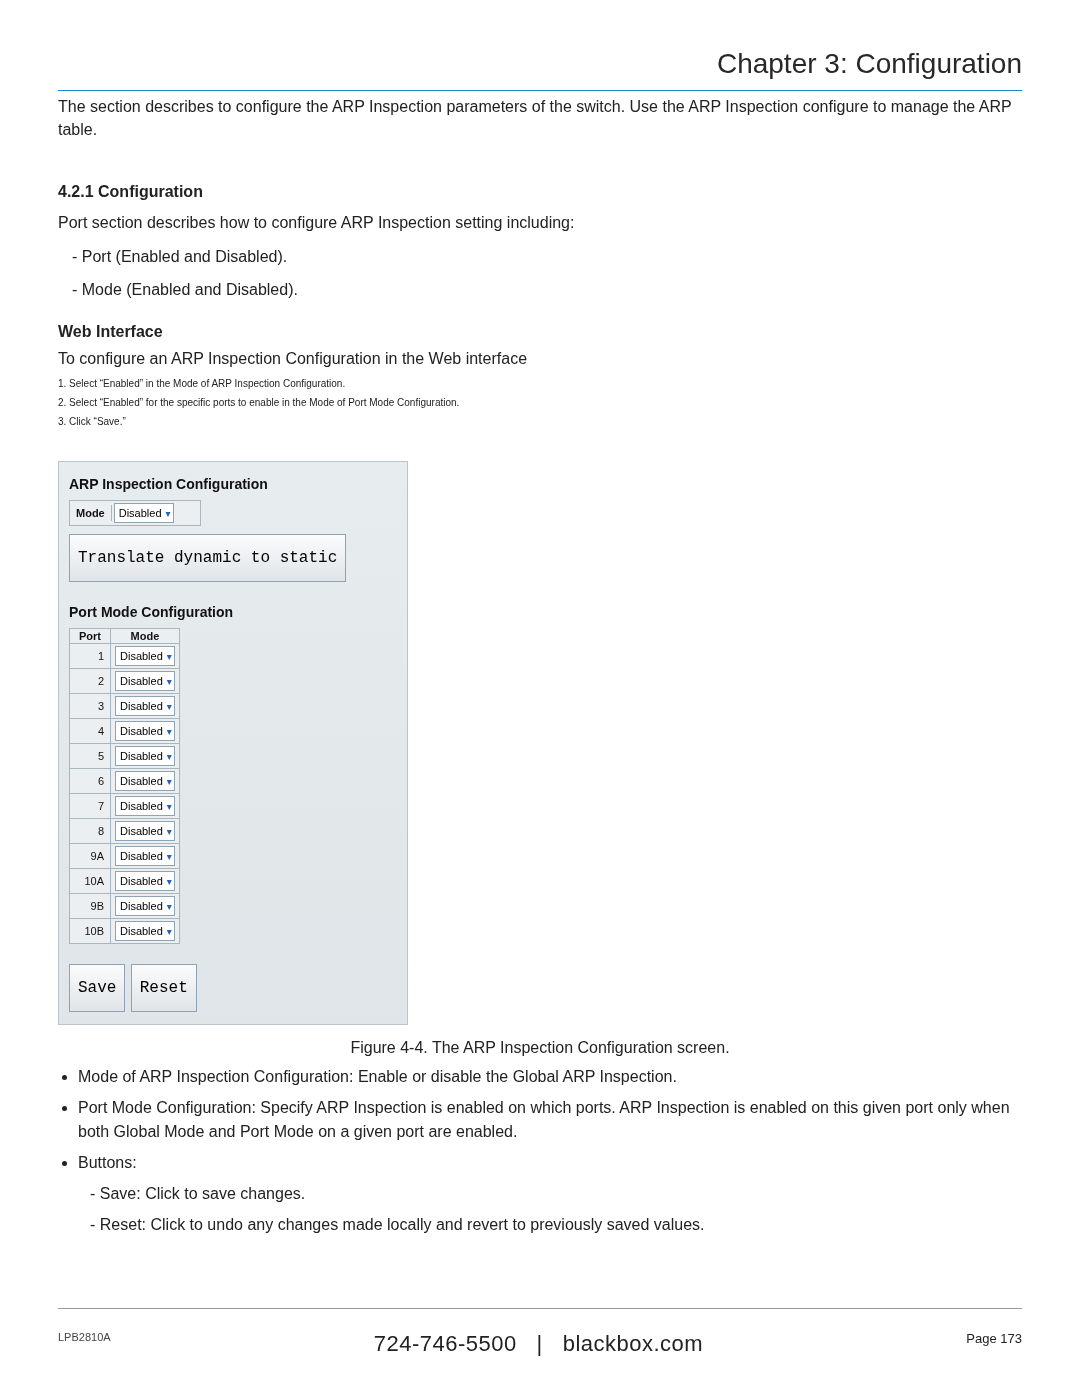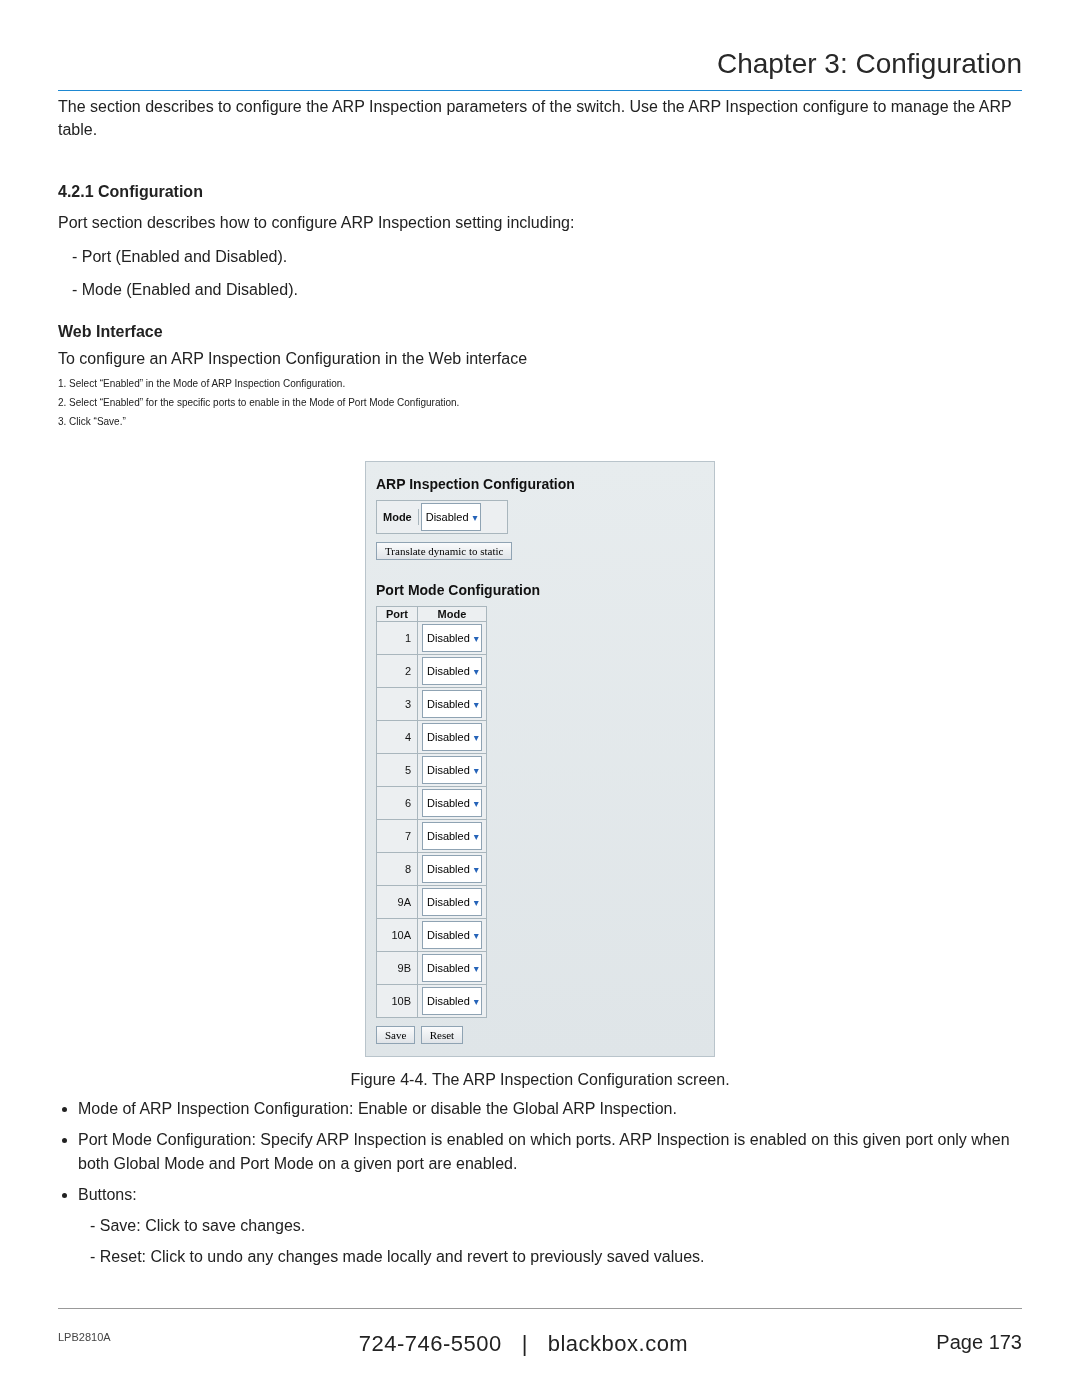--- a/index.html
+++ b/index.html
@@ -78,21 +78,20 @@
     margin: 8px 0;
     font-size: 16px;
   }
   ul.dashes > li::before {
     content: "- ";
   }
 
   
   .shot-wrap {
     display: flex;
-    justify-content: center;
     margin: 34px 0 0 0;
   }
   .shot {
     width: 350px;
     background: linear-gradient(#e7ecee, #dfe5e8);
     border: 1px solid #b9c4cb;
     padding: 10px 10px 12px 10px;
     box-sizing: border-box;
     font-family: Verdana, Arial, sans-serif;
     font-size: 12px;
@@ -119,36 +118,36 @@
   }
   .dropdown {
     display: inline-flex;
     align-items: center;
     background: #fff;
     border: 1px solid #8fa3b3;
     padding: 1px 2px 1px 4px;
     font-size: 11px;
     color: #000;
     margin: 2px;
-    height: 28px;
+    height: 20px;
     box-sizing: border-box;
     cursor: pointer;
   }
   .dropdown .caret {
     margin-left: 4px;
     color: #2563b8;
     font-size: 10px;
   }
   .shot-btn {
     display: inline-block;
     background: linear-gradient(#fafbfc, #e0e4e8);
     border: 1px solid #8fa3b3;
-    padding: 2px 8px;
-    font-size: 11px;
-    font-family: Liberation Serif, serif;
+    padding: 14px 8px;
+    font-size: 16px;
+    font-family: Liberation Mono, monospace;
     color: #000;
     cursor: pointer;
     margin-top: 8px;
   }
   table.port-table {
     border-collapse: collapse;
     margin-top: 4px;
   }
   table.port-table th, table.port-table td {
     border: 1px solid #a9b6bd;
@@ -196,21 +195,21 @@
     color: #444;
   }
   .footer .center {
     flex: 1;
     text-align: center;
     font-size: 22px;
     font-weight: 400;
     letter-spacing: 0.5px;
   }
   .footer .right {
-    font-size: 20px;
+    font-size: 13px;
     white-space: nowrap;
   }
 </style>
 </head>
 <body>
 
 <div class="page">
   <div class="chapter-header">Chapter 3: Configuration</div>
 
   <p class="body">The section describes to configure the ARP Inspection parameters of the switch. Use the ARP Inspection configure to manage the ARP table.</p>
@@ -330,21 +329,21 @@
               <td class="port-col">10B</td>
               <td class="mode-col"><span class="dropdown">
                   <span>Disabled</span>
                   <span class="caret">▾</span>
                 </span></td>
             </tr>
           </tbody>
       </table>
 
       <div style="margin-top:8px">
-        <span class="shot-btn" style="margin-top:0">Save</span>
+        <span class="shot-btn" style="margin-top:12px">Save</span>
         <span class="shot-btn" style="margin-top:0; margin-left:2px">Reset</span>
       </div>
     </div>
   </div>
 
   <p class="caption">Figure 4-4. The ARP Inspection Configuration screen.</p>
 
   <ul class="bullets">
     <li>Mode of ARP Inspection Configuration: Enable or disable the Global ARP Inspection.</li>
     <li>Port Mode Configuration: Specify ARP Inspection is enabled on which ports. ARP Inspection is enabled on this given port only when both Global Mode and Port Mode on a given port are enabled.</li>

